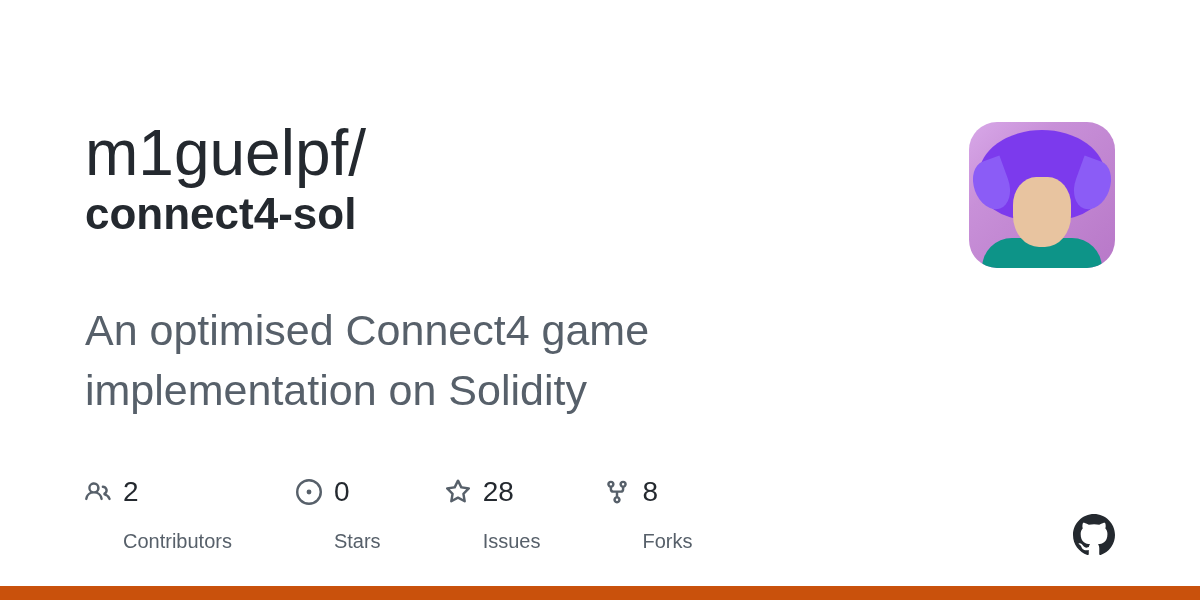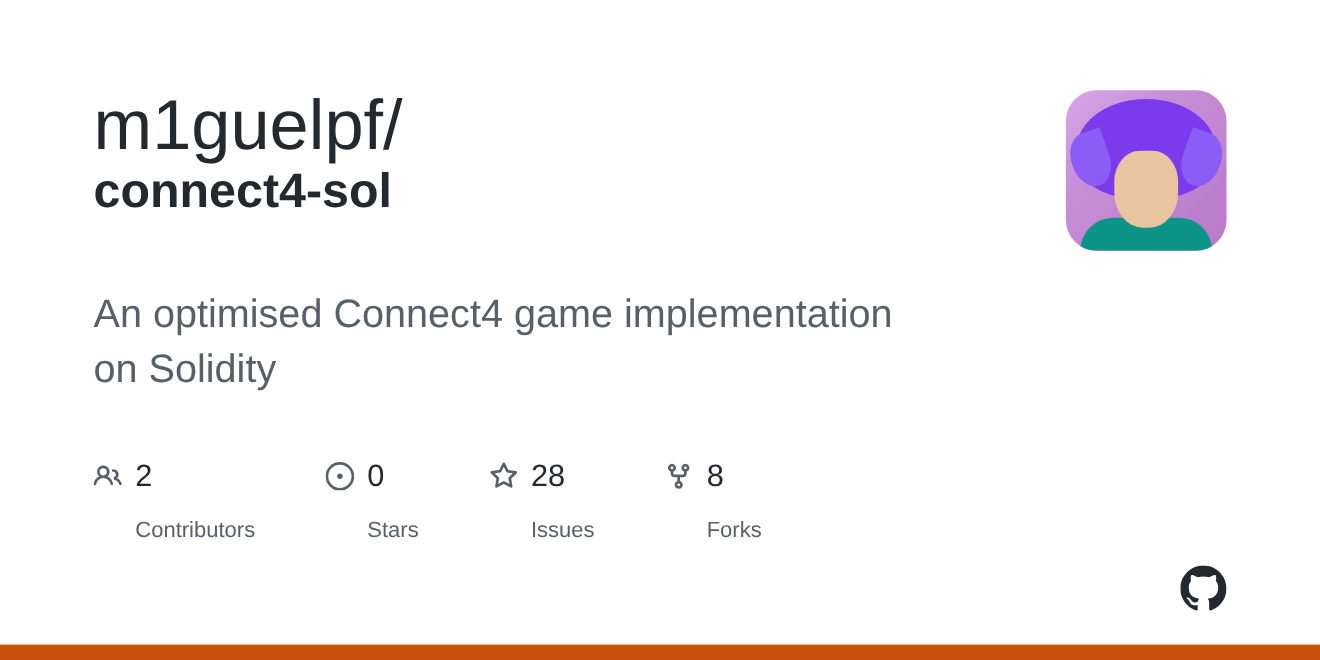--- a/index.html
+++ b/index.html
@@ -17,20 +17,21 @@
     }
     .container {
       padding: 78px 85px 0 85px;
       height: 100%;
       position: relative;
     }
     .header-row {
       display: flex;
       justify-content: space-between;
       align-items: flex-start;
+      margin-top: 40px;
     }
     .title-section {
       flex: 1;
     }
     .owner {
       font-size: 64px;
       font-weight: 400;
       color: #24292f;
       line-height: 1.1;
     }
@@ -95,21 +96,21 @@
       position: absolute;
       bottom: 0;
       left: 50%;
       transform: translateX(-50%);
       width: 120px;
       height: 30px;
       background: #0d9488;
       border-radius: 30px 30px 0 0;
     }
     .description {
-      font-size: 36px;
+      font-size: 43px;
       font-weight: 400;
       color: #57606a;
       line-height: 1.4;
       margin-top: 32px;
       max-width: 760px;
     }
     .stats {
       display: flex;
       gap: 64px;
       margin-top: 56px;

